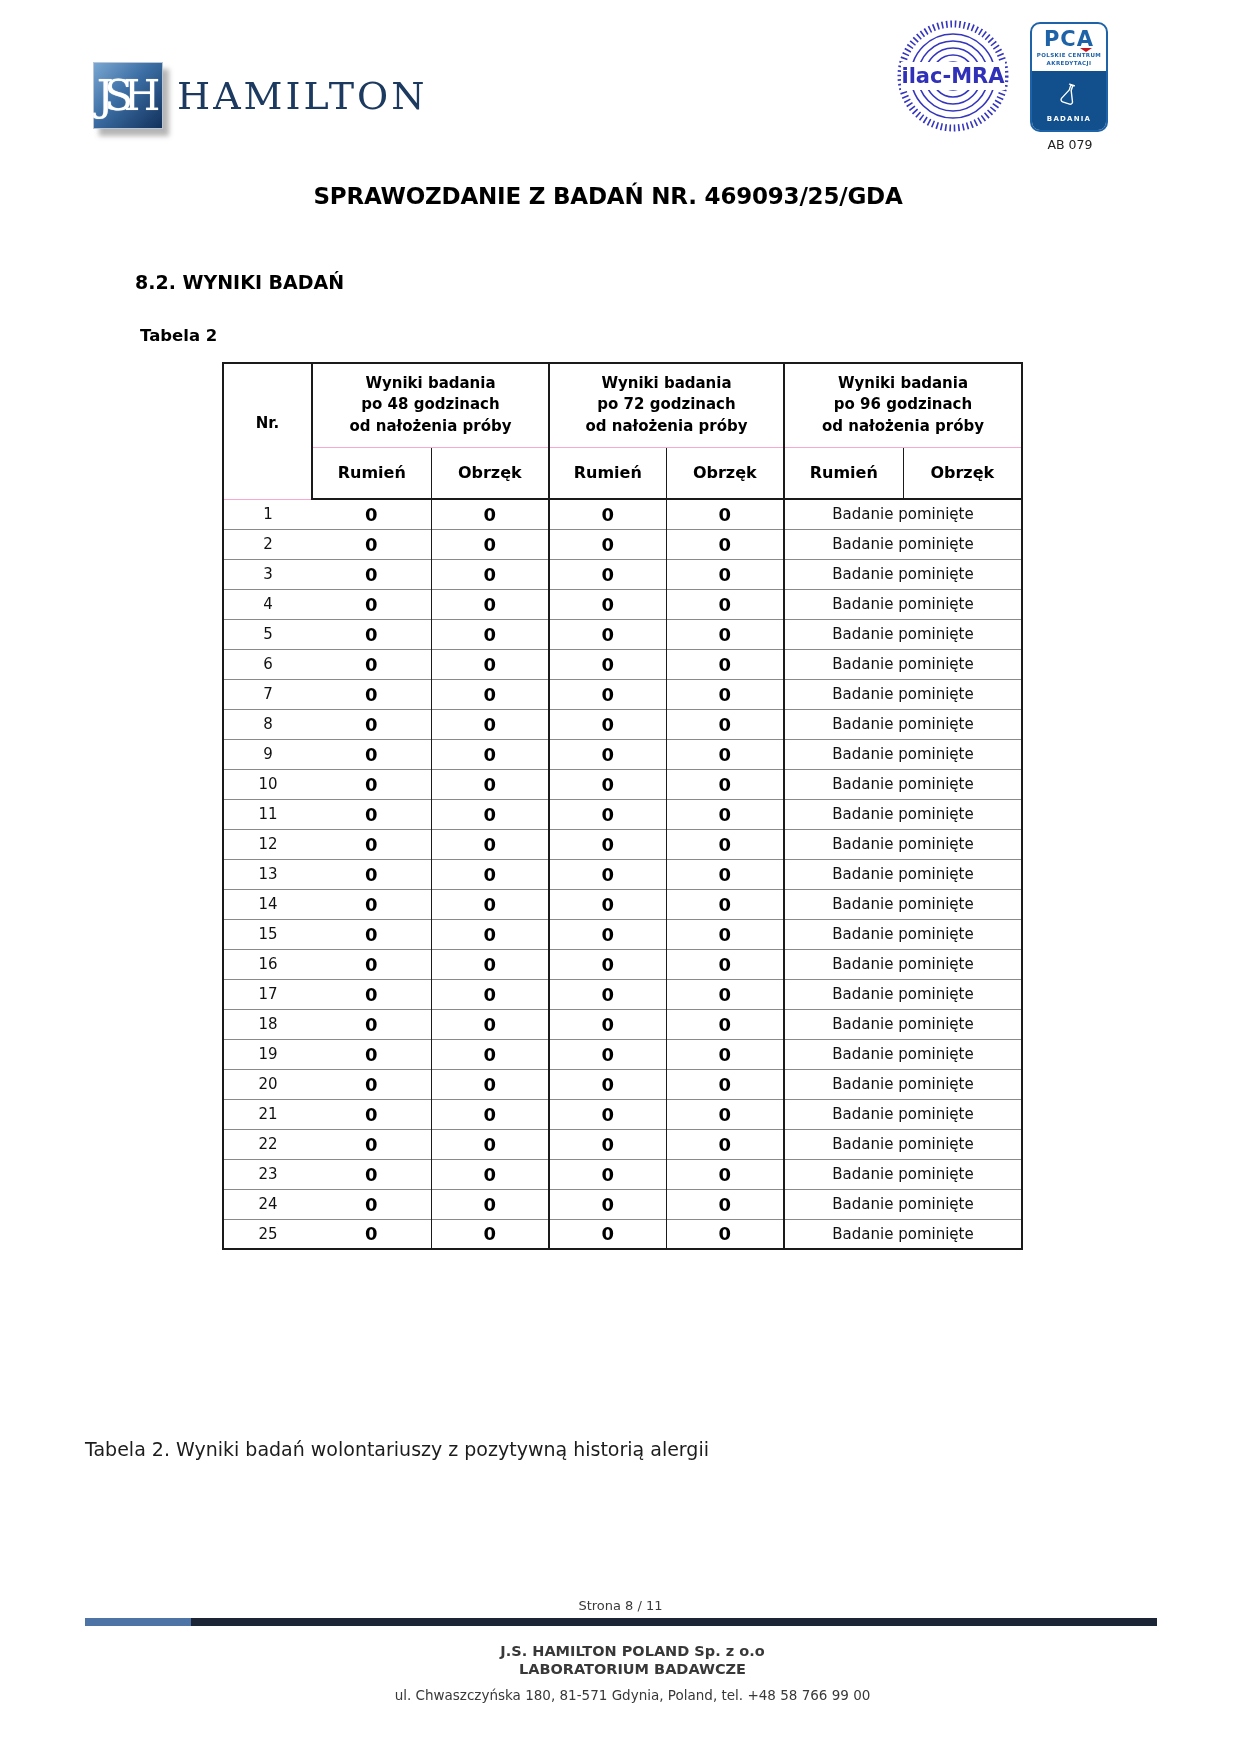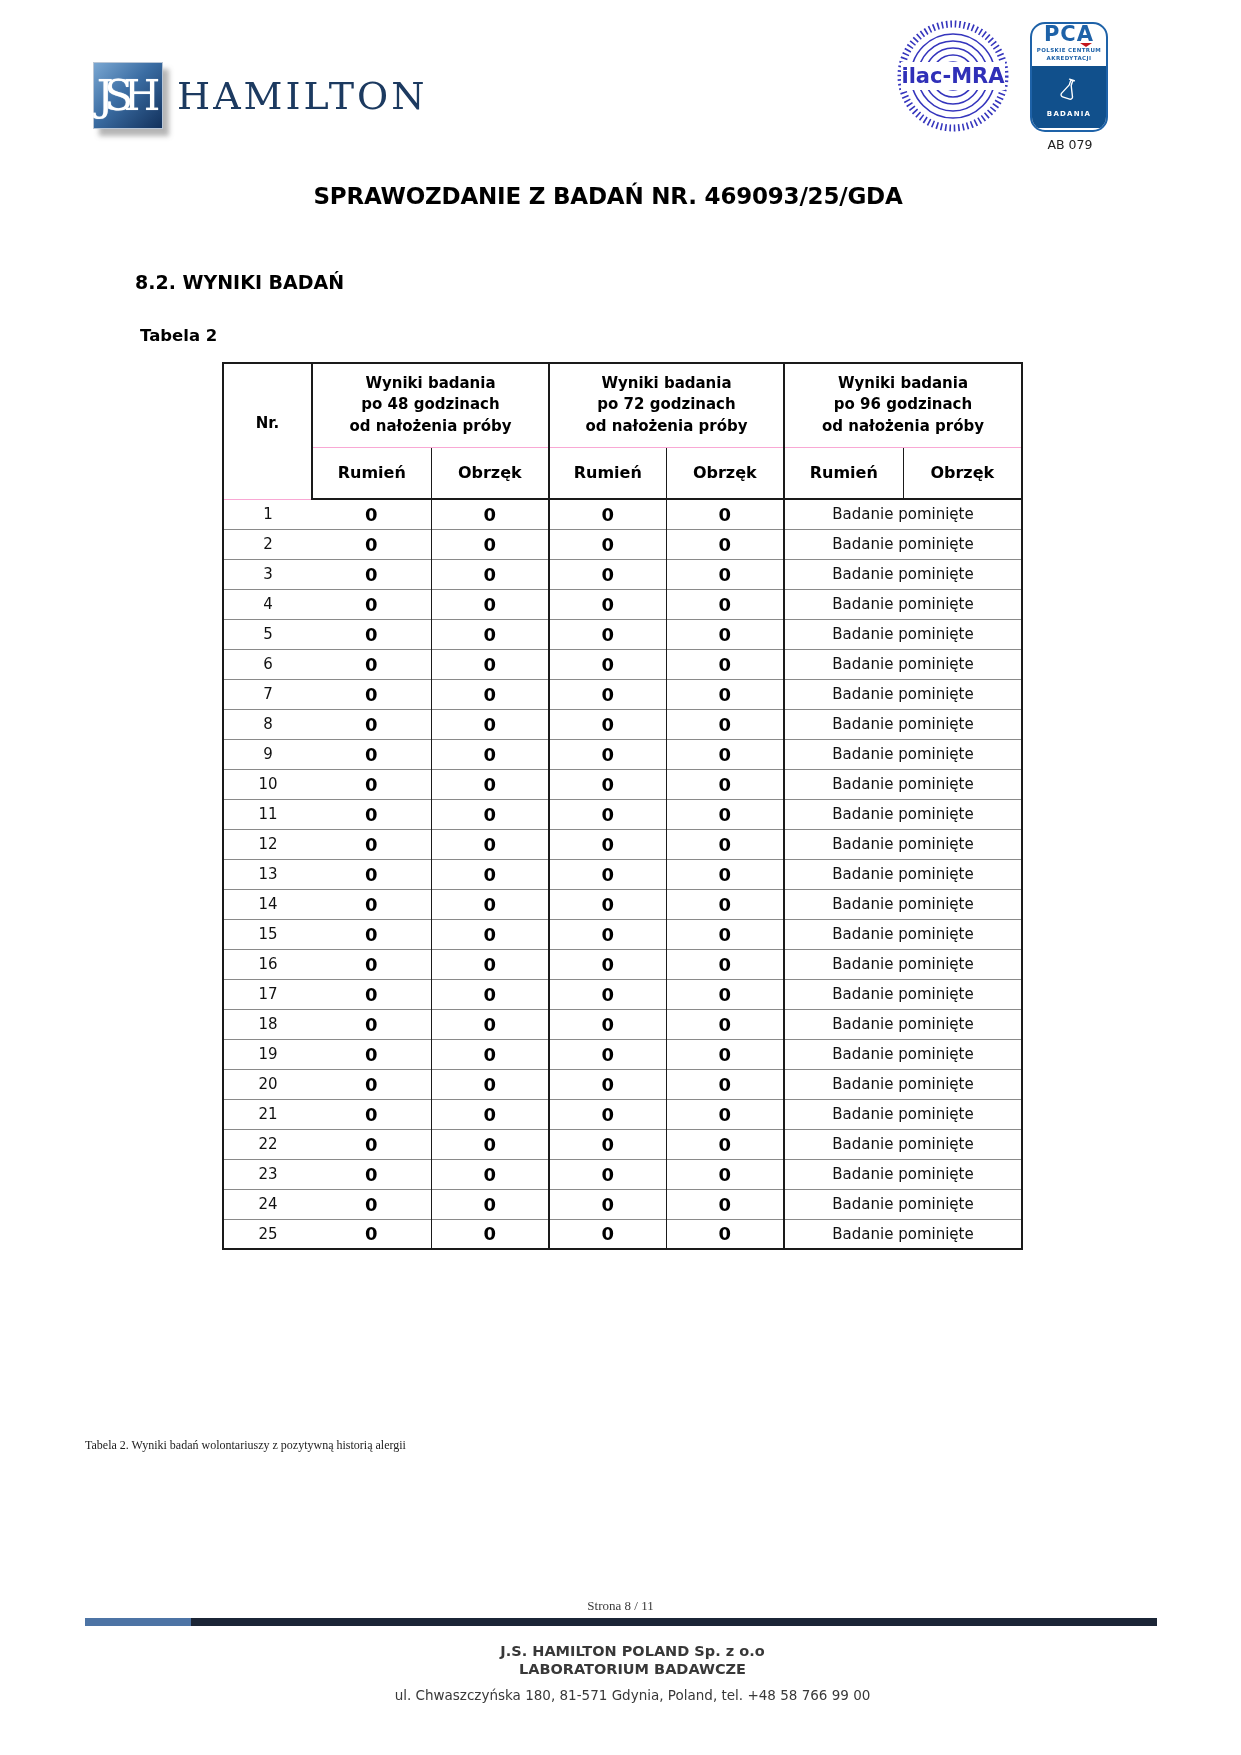--- a/index.html
+++ b/index.html
@@ -25,22 +25,22 @@
     text-shadow:0 0 1px rgba(255,255,255,0.6);
   }
   .brand-name {
     position:absolute; left:177px; top:74px;
     font-family:"DejaVu Serif","Liberation Serif",serif;
     font-size:38px; letter-spacing:3px; color:#1c3a60;
   }
   .ilac-stamp { position:absolute; left:897px; top:20px; width:112px; height:112px; }
   .pca-wrap { position:absolute; left:1030px; top:22px; width:80px; text-align:center; }
   .pca-badge {
-    width:78px; height:110px; border:2px solid #1e62a8; border-radius:15px;
-    background:#fff; overflow:hidden;
+    width:78px; height:110px; border:2px solid #1e62a8; border-radius:10px;
+    background:#fff; padding-top:5px; overflow:hidden;
   }
   .pca-word {
     font-size:21px; font-weight:bold; color:#1e62a8; letter-spacing:1px;
     line-height:1; position:relative; display:inline-block;
   }
   .pca-red {
     position:absolute; right:2px; bottom:-2px; width:0; height:0;
     border-left:6px solid transparent; border-right:6px solid transparent;
     border-top:4px solid #c4161c;
   }
@@ -89,27 +89,27 @@
     border-bottom:2px solid #1a1a1a;
   }
   .g-left { border-left:2px solid #1a1a1a; }
   .d-left { border-left:1px solid #1a1a1a; }
   tbody td { height:30px; border-top:1px solid #8a8a8a; }
   td.nr-cell { font-size:15px; color:#111; }
   td.val { font-size:18px; font-weight:bold; color:#000; }
   td.skip { font-size:15px; color:#111; }
 
   .table-caption {
-    position:absolute; top:1438px; left:85px; font-size:12px; color:#1c1c1c;font-family:Liberation Serif, serif;
+    position:absolute; top:1438px; left:85px; font-size:19px; color:#1c1c1c;
   }
 
   
   .page-indicator {
     position:absolute; top:1598px; left:0; width:1241px; text-align:center;
-    font-size:13px; color:#3a3a3a;font-family:Liberation Serif, serif;
+    font-size:13px; color:#3a3a3a;
   }
   .footer-bar {
     position:absolute; top:1618px; left:85px; width:1072px; height:8px; display:flex;
   }
   .footer-bar .seg-light { width:106px; background:#4d74a5; }
   .footer-bar .seg-dark { flex:1; background:#1b2536; }
   .footer-block {
     position:absolute; top:1642px; left:12px; width:1241px; text-align:center;
     color:#383838; line-height:1.25;
   }

